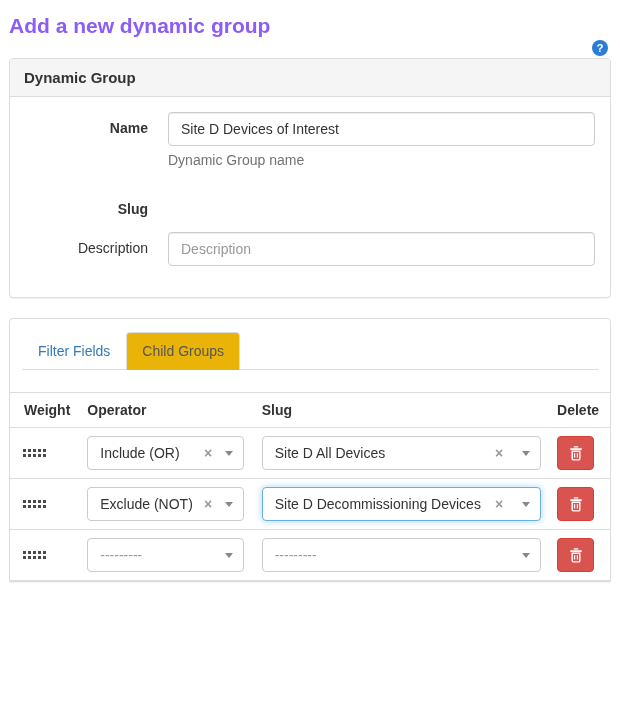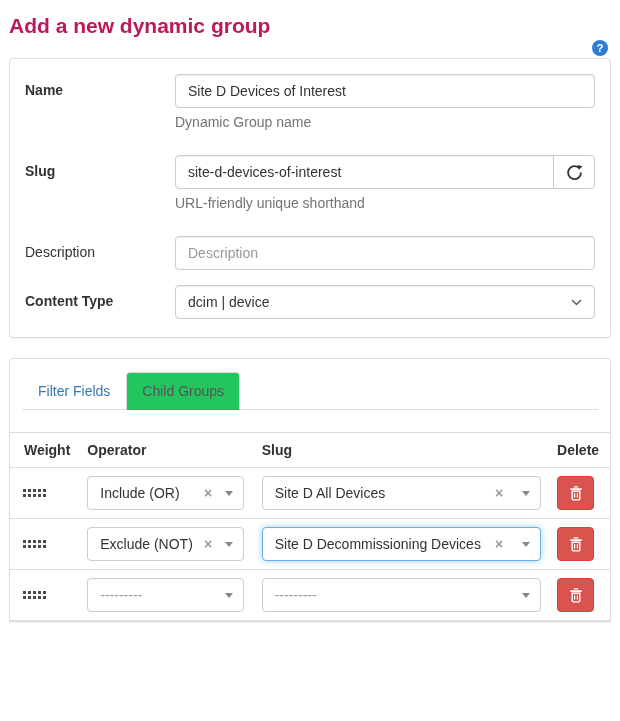--- a/index.html
+++ b/index.html
@@ -2,36 +2,36 @@
 <html><head>
 <meta charset="utf-8">
 <style>
   * { box-sizing: border-box; }
   html,body { margin:0; padding:0; }
   body {
     width:620px; height:721px; overflow:hidden; background:#fff;
     font-family:"Liberation Sans", sans-serif; font-size:14px; color:#333;
   }
   .wrap { position:relative; padding:0 9px; }
-  h1.page-title { font-size:21px; font-weight:bold; color:#be185d; margin:14px 0 20px 0; }
+  h1.page-title { font-size:21px; font-weight:bold; color:#8b5cf6; margin:14px 0 20px 0; }
   .help-icon {
     position:absolute; top:26px; right:12px; width:16px; height:16px; border-radius:50%;
     background:#2b7cd4; color:#fff; font-size:11.5px; font-weight:bold;
     display:flex; align-items:center; justify-content:center; cursor:pointer;
   }
   .panel { border:1px solid #ddd; border-radius:4px; margin-bottom:20px; box-shadow:0 1px 1px rgba(0,0,0,.05); background:#fff; }
   .panel-heading {
     background:#f5f5f5; border-bottom:1px solid #ddd; border-radius:3px 3px 0 0;
     padding:10px 14px; font-weight:bold; font-size:15px; color:#333;
   }
   .panel-body { padding:15px 15px 16px 15px; }
 
   .form-row { display:flex; margin-bottom:15px; }
   .form-row.last { margin-bottom:2px; }
-  .ctl-label { flex:0 0 123px; text-align:left; padding-top:8px; margin-right:27px; font-weight:bold; }
+  .ctl-label { flex:0 0 123px; text-align:right; padding-top:8px; margin-right:20px; font-weight:bold; }
   .ctl-label.normal { font-weight:normal; }
   .controls { flex:1; min-width:0; }
   .text-input {
     display:block; width:100%; height:34px; padding:6px 12px; font:inherit; color:#333;
     border:1px solid #ccc; border-radius:4px; box-shadow:inset 0 1px 1px rgba(0,0,0,.075); outline:none;
   }
   .text-input::placeholder { color:#999; opacity:1; }
   .help-block { color:#737373; margin:6px 0 10px 0; }
   .input-group { display:flex; }
   .input-group .text-input { flex:1; border-radius:4px 0 0 4px; }
@@ -42,21 +42,21 @@
   .select-native {
     height:34px; border:1px solid #ccc; border-radius:4px; background:#fff; cursor:pointer;
     display:flex; align-items:center; justify-content:space-between; padding:0 12px;
     box-shadow:inset 0 1px 1px rgba(0,0,0,.075);
   }
 
   .tabs-wrap { padding:13px 12px 0 12px; }
   .nav-tabs { display:flex; border-bottom:1px solid #ddd; }
   .tab { padding:10px 15px; margin-bottom:-1px; cursor:pointer; border:1px solid transparent; border-radius:4px 4px 0 0; }
   .tab.inactive { color:#337ab7; }
-  .tab.active { color:#555; background:#22c55e; border-color:#ddd #ddd transparent #ddd; }
+  .tab.active { color:#555; background:#eab308; border-color:#ddd #ddd transparent #ddd; }
 
   .cg-table { width:100%; border-collapse:collapse; margin-top:22px; }
   .cg-table th {
     text-align:left; font-weight:bold; padding:9px 8px;
     border-top:1px solid #ddd; border-bottom:1px solid #ddd;
   }
   .cg-table td { padding:8px 8px; border-bottom:1px solid #ddd; vertical-align:middle; }
   .cg-table th:first-child, .cg-table td:first-child { padding-left:13px;text-align:center; }
   .col-weight { width:70px; } .col-operator { width:175px; } .col-delete { width:62px; }
 
@@ -79,68 +79,42 @@
 </style>
 </head>
 <body>
 
 <div class="wrap">
 
   <h1 class="page-title">Add a new dynamic group</h1>
   <div class="help-icon">?</div>
 
   <div class="panel">
+    <div class="panel-heading">Dynamic Group</div>
     <div class="panel-body">
 
       <div class="form-row">
         <label class="ctl-label">Name</label>
         <div class="controls">
           <input class="text-input" type="text" value="Site D Devices of Interest" style="">
           <div class="help-block">Dynamic Group name</div>
         </div>
       </div>
 
       <div class="form-row">
         <label class="ctl-label">Slug</label>
-        <div class="controls">
-          <div class="input-group">
-            <input class="text-input" type="text" value="site-d-devices-of-interest" style="">
-            <button class="btn-default">
-              <span style="display:flex;">
-                <svg width="17" height="17" viewBox="0 0 16 16">
-                  <path d="M12.3 3.8 A6.1 6.1 0 1 0 14.1 8" fill="none" stroke="#333" stroke-width="1.7"></path>
-                  <path d="M10.9 0.9 L15.6 2.1 L12.1 5.3 Z" fill="#333"></path>
-                </svg>
-              </span>
-            </button>
-          </div>
-          <div class="help-block">URL-friendly unique shorthand</div>
-        </div>
       </div>
 
       <div class="form-row">
         <label class="ctl-label normal">Description</label>
         <div class="controls">
           <input class="text-input" type="text" placeholder="Description" style="">
         </div>
       </div>
 
-      <div class="form-row last">
-        <label class="ctl-label">Content Type</label>
-        <div class="controls">
-          <div class="select-native">
-            <span>dcim | device</span>
-            <span style="display:flex;">
-              <svg width="11" height="7" viewBox="0 0 11 7">
-                <path d="M1 1 L5.5 5.4 L10 1" fill="none" stroke="#666" stroke-width="1.6"></path>
-              </svg>
-            </span>
-          </div>
-        </div>
-      </div>
 
     </div>
   </div>
 
   <div class="panel" style="margin-bottom:0; border-radius:4px 4px 0 0;">
 
     <div class="tabs-wrap">
       <div class="nav-tabs">
         <div class="tab inactive">Filter Fields</div>
         <div class="tab active">Child Groups</div>

